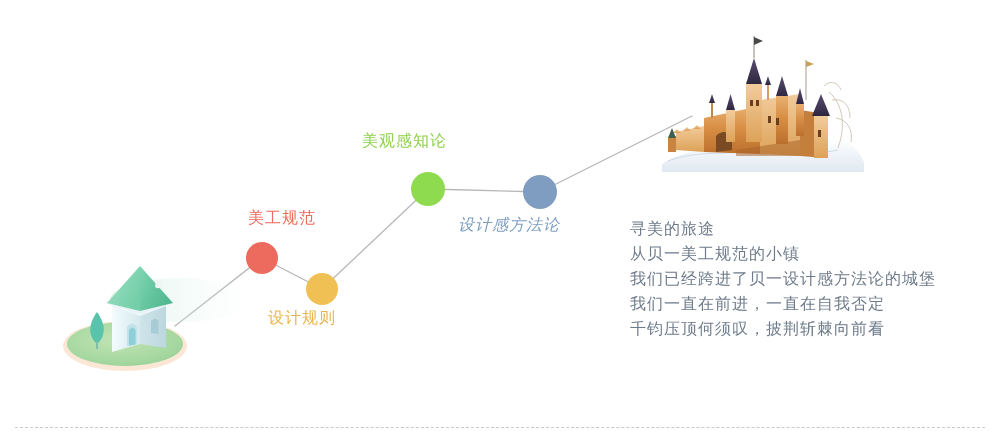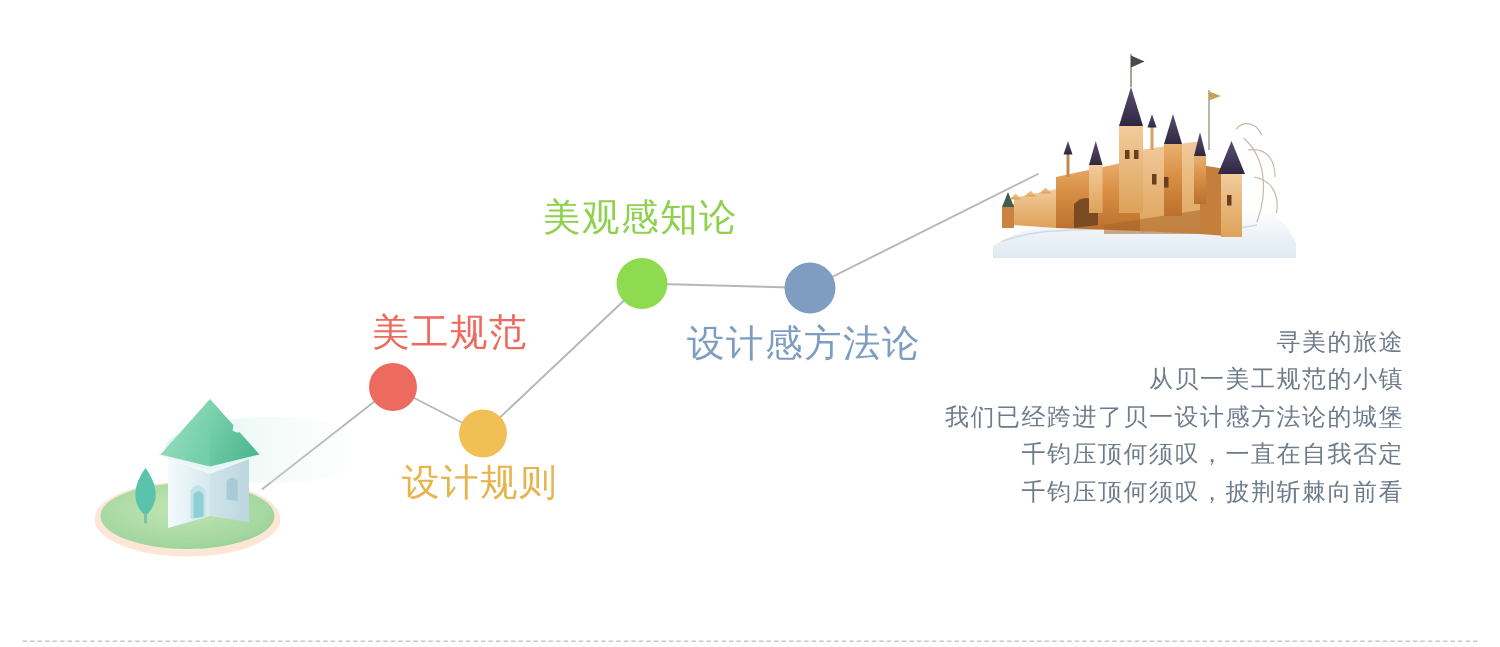--- a/index.html
+++ b/index.html
@@ -21,35 +21,35 @@
   #scene-svg {
     position: absolute;
     left: 0;
     top: 0;
     width: 1000px;
     height: 431px;
   }
   .node-label {
     position: absolute;
     white-space: nowrap;
-    font-size: 25px;
+    font-size: 16px;
     line-height: 1;
     letter-spacing: 1px;
     font-family: "Liberation Sans", "DejaVu Sans", sans-serif;
   }
   #label-meigong  { left: 208px; top: 210px; color: #ef6a5e; margin-left: 40px; }
   #label-sheji    { left: 268px; top: 310px; color: #e7b44c; }
   #label-meiguan  { left: 362px; top: 133px; color: #8dd14c; }
-  #label-fangfa   { left: 458px; top: 217px; color: #7d9ec1; }
+  #label-fangfa   { left: 458px; top: 217px; color: #7d9ec1; font-style: italic; }
 
   #poem {
     position: absolute;
     right: 64px;
     top: 216px;
-    text-align: right;
+    text-align: left;
     color: #6d7b8a;
     font-size: 16px;
     line-height: 25px;
     letter-spacing: 1px;
     font-family: "Liberation Sans", "DejaVu Sans", sans-serif;
   }
   #poem .poem-line { display: block; white-space: nowrap; }
 
   #bottom-rule {
     position: absolute;
@@ -227,19 +227,19 @@
   <div class="node-label" id="label-sheji">设计规则</div>
 
   <div class="node-label" id="label-meiguan">美观感知论</div>
 
   <div class="node-label" id="label-fangfa">设计感方法论</div>
 
   <div id="poem">
     <span class="poem-line">寻美的旅途</span>
     <span class="poem-line">从贝一美工规范的小镇</span>
     <span class="poem-line">我们已经跨进了贝一设计感方法论的城堡</span>
-    <span class="poem-line">千钧压顶何须叹，一直在自我否定</span>
+    <span class="poem-line">我们一直在前进，一直在自我否定</span>
     <span class="poem-line">千钧压顶何须叹，披荆斩棘向前看</span>
   </div>
 
   <div id="bottom-rule"></div>
 
 </div>
 
 </body></html>

